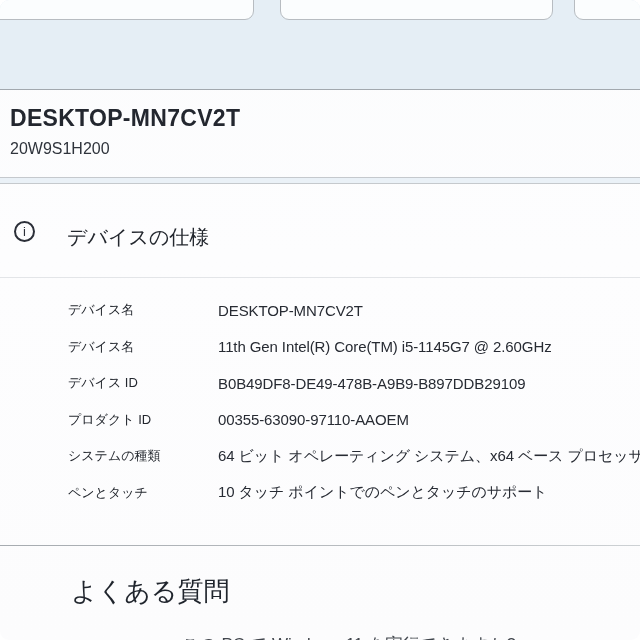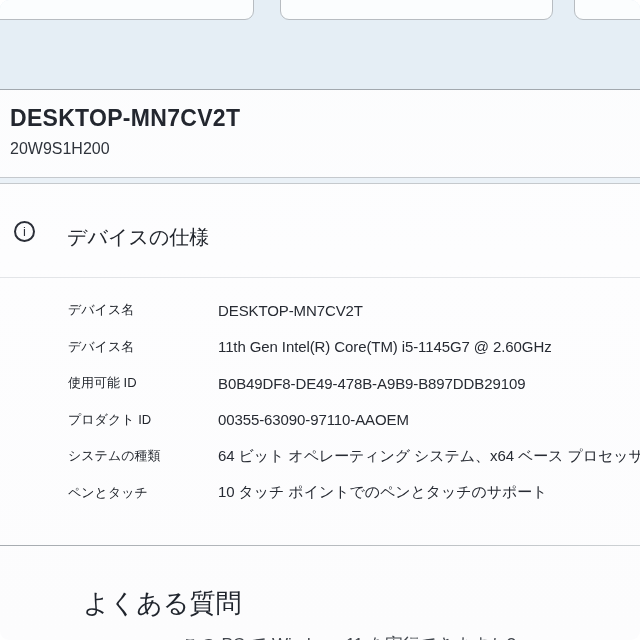--- a/index.html
+++ b/index.html
@@ -80,21 +80,21 @@
     flex: 1 1 auto; font-size: 15px; color: #272b33;
     white-space: nowrap; letter-spacing: -0.1px;
   }
 
   
   .bottom-divider {
     position: absolute; left: 0; top: 545px; width: 640px; height: 1px;
     background: linear-gradient(90deg, #a6abb0 0%, #b8bcc0 55%, #cdd1d4 100%);
   }
   .faq-title {
-    position: absolute; left: 67px; top: 570px; margin: 16px;
+    position: absolute; left: 67px; top: 570px; margin: 4px;
     font-size: 26px; font-weight: 500; color: #1f242c;
   }
   .faq-clipped {
     position: absolute; left: 182px; top: 633px;
     font-size: 17px; color: #41464d; white-space: nowrap;
   }
 </style>
 </head>
 <body>
 
@@ -119,21 +119,21 @@
   <div class="spec-table">
     <div class="spec-row">
       <div class="spec-label">デバイス名</div>
       <div class="spec-value">DESKTOP-MN7CV2T</div>
     </div>
     <div class="spec-row">
       <div class="spec-label">デバイス名</div>
       <div class="spec-value">11th Gen Intel(R) Core(TM) i5-1145G7 @ 2.60GHz</div>
     </div>
     <div class="spec-row">
-      <div class="spec-label">使用可能 ID</div>
+      <div class="spec-label">デバイス ID</div>
       <div class="spec-value">B0B49DF8-DE49-478B-A9B9-B897DDB29109</div>
     </div>
     <div class="spec-row">
       <div class="spec-label">プロダクト ID</div>
       <div class="spec-value">00355-63090-97110-AAOEM</div>
     </div>
     <div class="spec-row">
       <div class="spec-label">システムの種類</div>
       <div class="spec-value">64 ビット オペレーティング システム、x64 ベース プロセッサ</div>
     </div>

